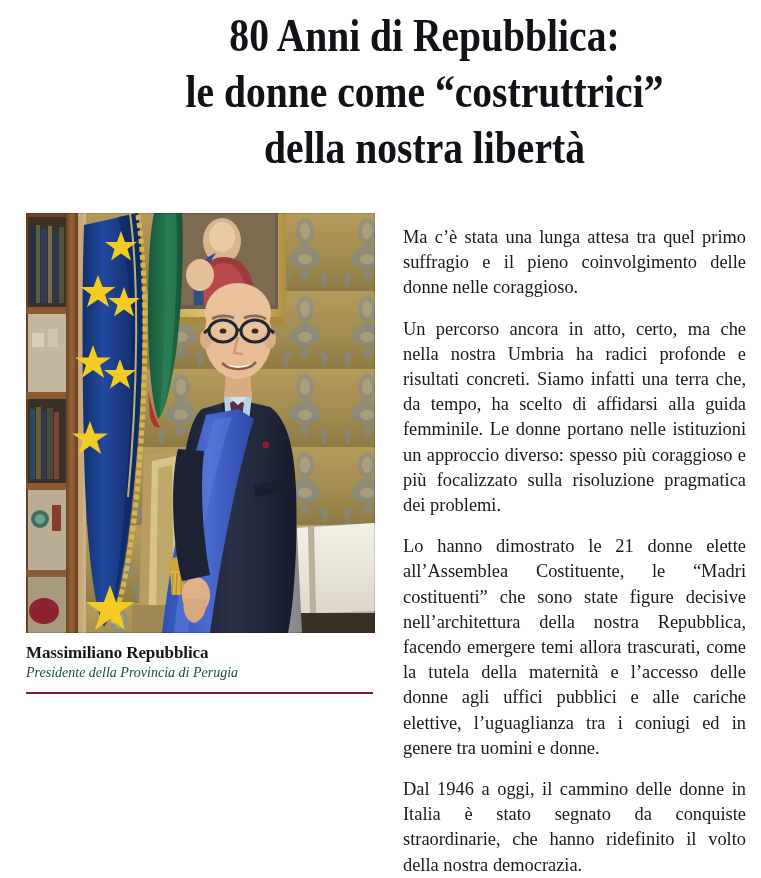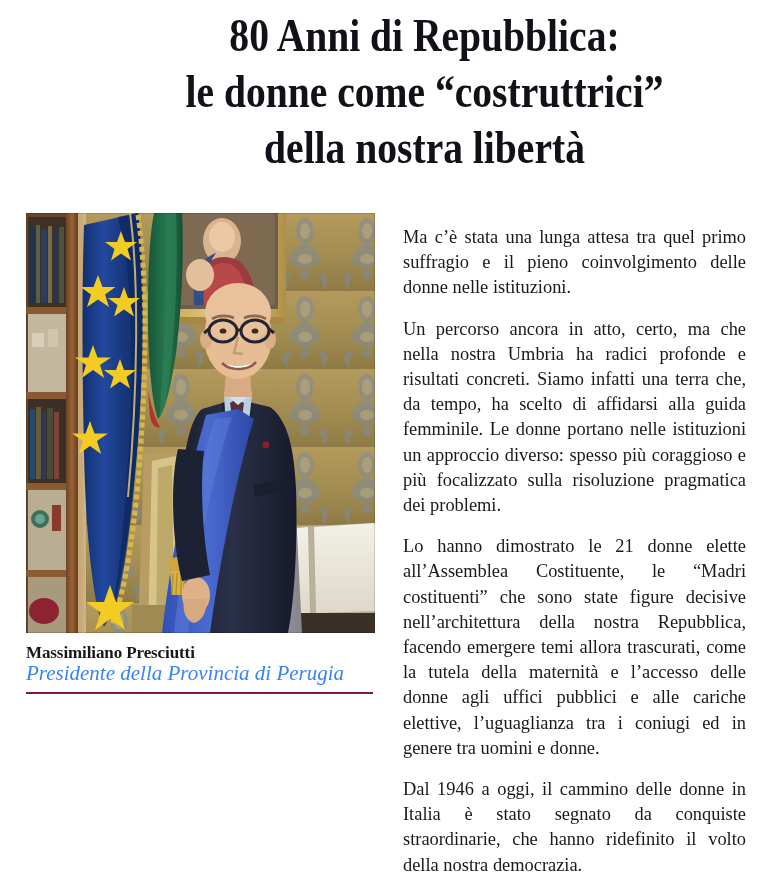--- a/index.html
+++ b/index.html
@@ -78,23 +78,23 @@
     font-family: "Liberation Serif", "DejaVu Serif", serif;
     font-weight: bold;
     font-size: 17px;
     line-height: 21px;
     color: #17171c;
     letter-spacing: -0.1px;
   }
   .caption-role {
     font-family: "Liberation Serif", "DejaVu Serif", serif;
     font-style: italic;
-    font-size: 21px;
+    font-size: 14px;
     line-height: 20px;
-    color: #3b82f6;
+    color: #14532d;
   }
   .caption-rule {
     margin-top: 9px;
     width: 347px;
     height: 2px;
     background: #7d1b32;
   }
 
   
   .bodytext {
@@ -372,29 +372,29 @@
           <path d="M228 272 L258 266 L259 278 L229 284 Z" fill="#1a1f30"></path>
 
           <circle cx="240" cy="232" r="3.4" fill="#8a1f2e"></circle>
         </g>
 
         <rect x="0" y="0" width="349" height="420" fill="none" stroke="#00000022" stroke-width="2"></rect>
       </svg>
     </div>
 
     <div class="caption">
-      <div class="caption-name">Massimiliano Presciutti</div>
+      <div class="caption-name">Massimiliano Repubblica</div>
       <div class="caption-role">Presidente della Provincia di Perugia</div>
       <div class="caption-rule"></div>
     </div>
 
   </div>
 
   <div class="col-right">
     <div class="bodytext">
-      <p>Ma c’è stata una lunga attesa tra quel primo suffragio e il pieno coinvolgimento delle donne nelle istituzioni.</p>
+      <p>Ma c’è stata una lunga attesa tra quel primo suffragio e il pieno coinvolgimento delle donne nelle coraggioso.</p>
       <p>Un percorso ancora in atto, certo, ma che nella nostra Umbria ha radici profonde e risultati concreti. Siamo infatti  una terra che, da tempo, ha scelto di affidarsi alla guida femminile.  Le donne portano nelle istituzioni un approccio diverso: spesso più coraggioso e più focalizzato sulla risoluzione pragmatica dei problemi.</p>
       <p>Lo hanno dimostrato le 21 donne elette all’Assemblea Costituente, le “Madri costituenti” che sono state figure decisive nell’architettura della nostra Repubblica, facendo emergere temi allora trascurati, come la tutela della maternità e l’accesso delle donne agli uffici pubblici e alle cariche elettive, l’uguaglianza tra i coniugi ed in genere tra uomini e donne.</p>
       <p>Dal 1946 a oggi, il cammino delle donne in Italia è stato segnato da conquiste straordinarie, che hanno ridefinito il volto della nostra democrazia.</p>
     </div>
   </div>
 
 </div>
 
 </body></html>

